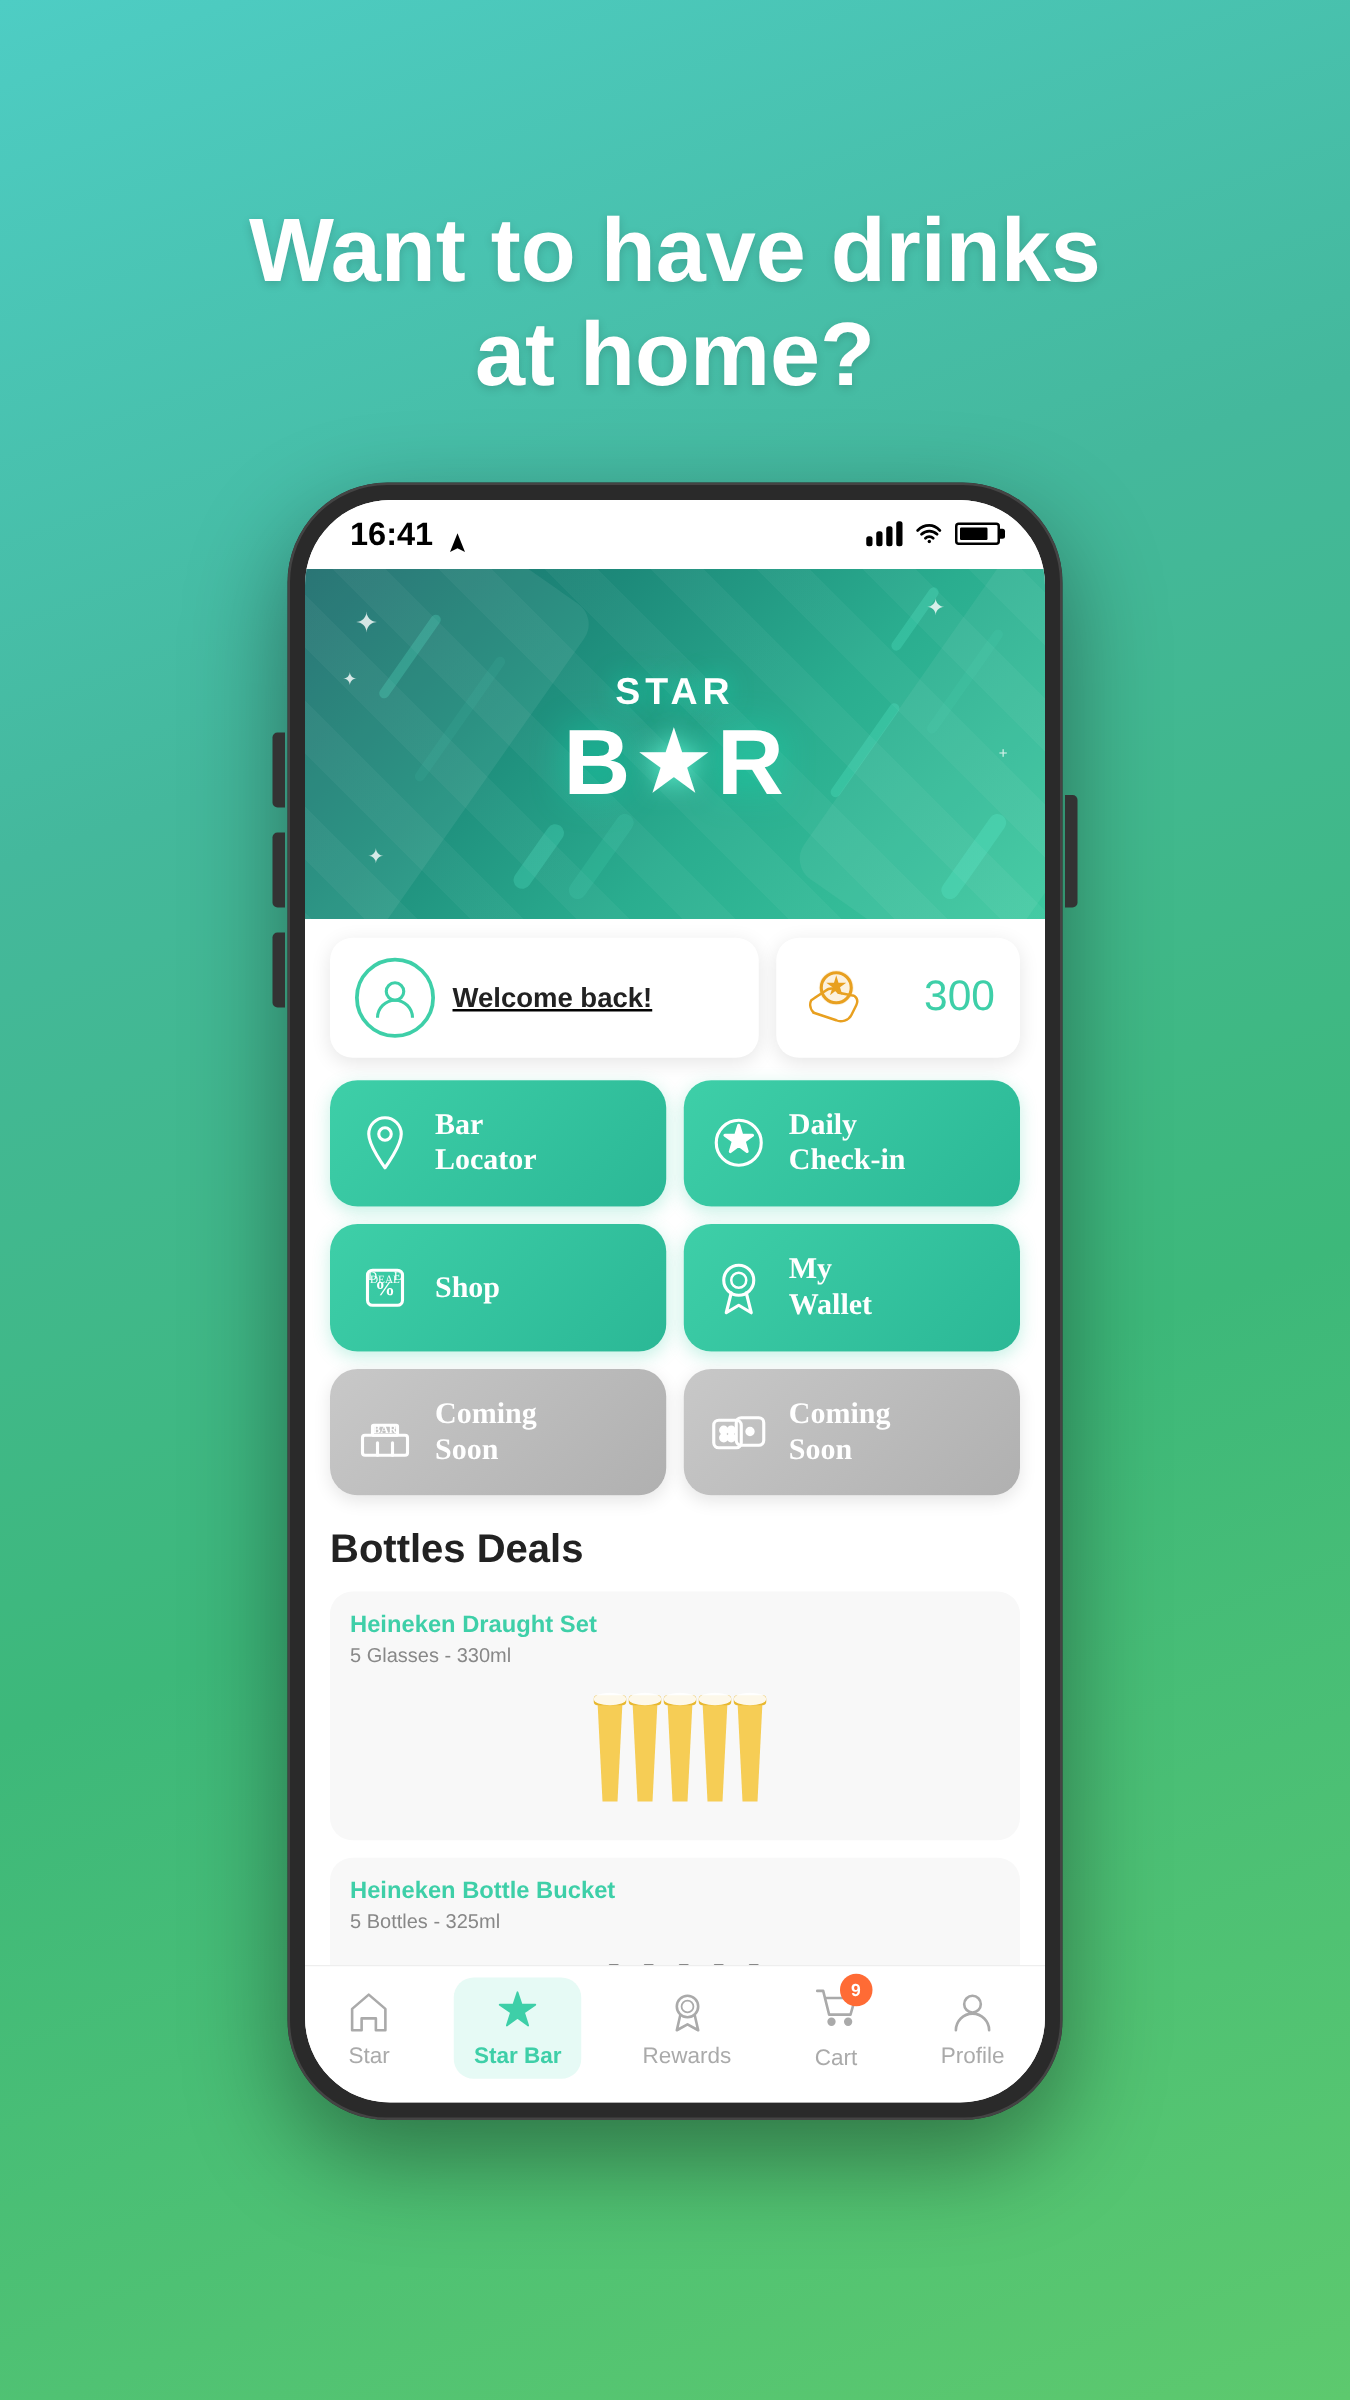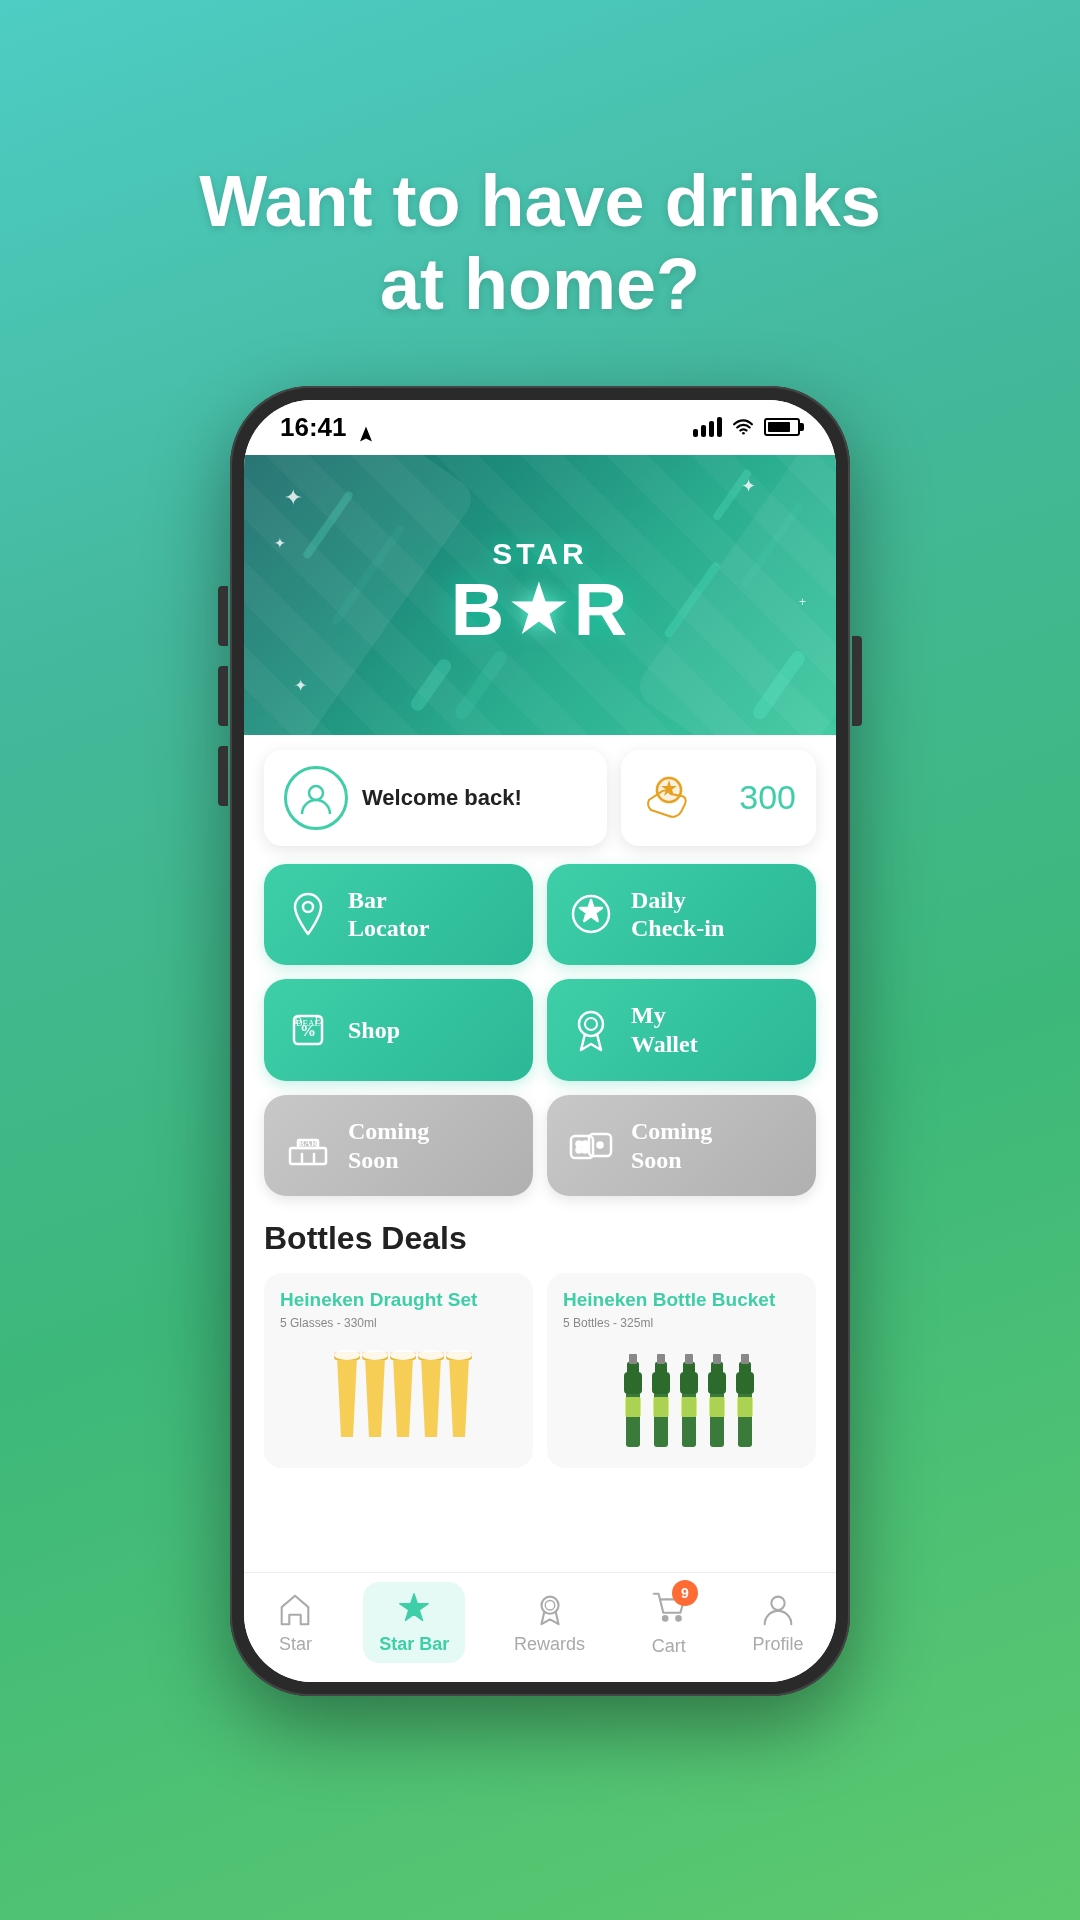--- a/index.html
+++ b/index.html
@@ -273,20 +273,21 @@
 
     .welcome-card {
       flex: 1;
       background: white;
       border-radius: 18px;
       padding: 16px 20px;
       display: flex;
       align-items: center;
       gap: 14px;
       box-shadow: 0 4px 16px rgba(0,0,0,0.1);
+      text-decoration: underline;
     }
 
     .avatar-circle {
       width: 64px;
       height: 64px;
       border-radius: 50%;
       border: 3px solid #3ecfa8;
       display: flex;
       align-items: center;
       justify-content: center;
@@ -393,39 +394,40 @@
       font-size: 32px;
       font-weight: 800;
       color: #222;
       margin-top: 24px;
       margin-bottom: 16px;
     }
 
     .deals-row {
       display: flex;
       gap: 14px;
+      flex-direction: column;
     }
 
     .deal-card {
       flex: 1;
       background: #f8f8f8;
       border-radius: 18px;
       padding: 16px;
       overflow: hidden;
     }
 
     .deal-title {
       font-size: 19px;
       font-weight: 700;
       color: #3ecfa8;
       line-height: 1.2;
     }
 
     .deal-subtitle {
-      font-size: 12px;
+      font-size: 16px;
       color: #888;
       margin-top: 4px;
     }
 
     .deal-image {
       margin-top: 12px;
       height: 110px;
       display: flex;
       align-items: flex-end;
       justify-content: center;

